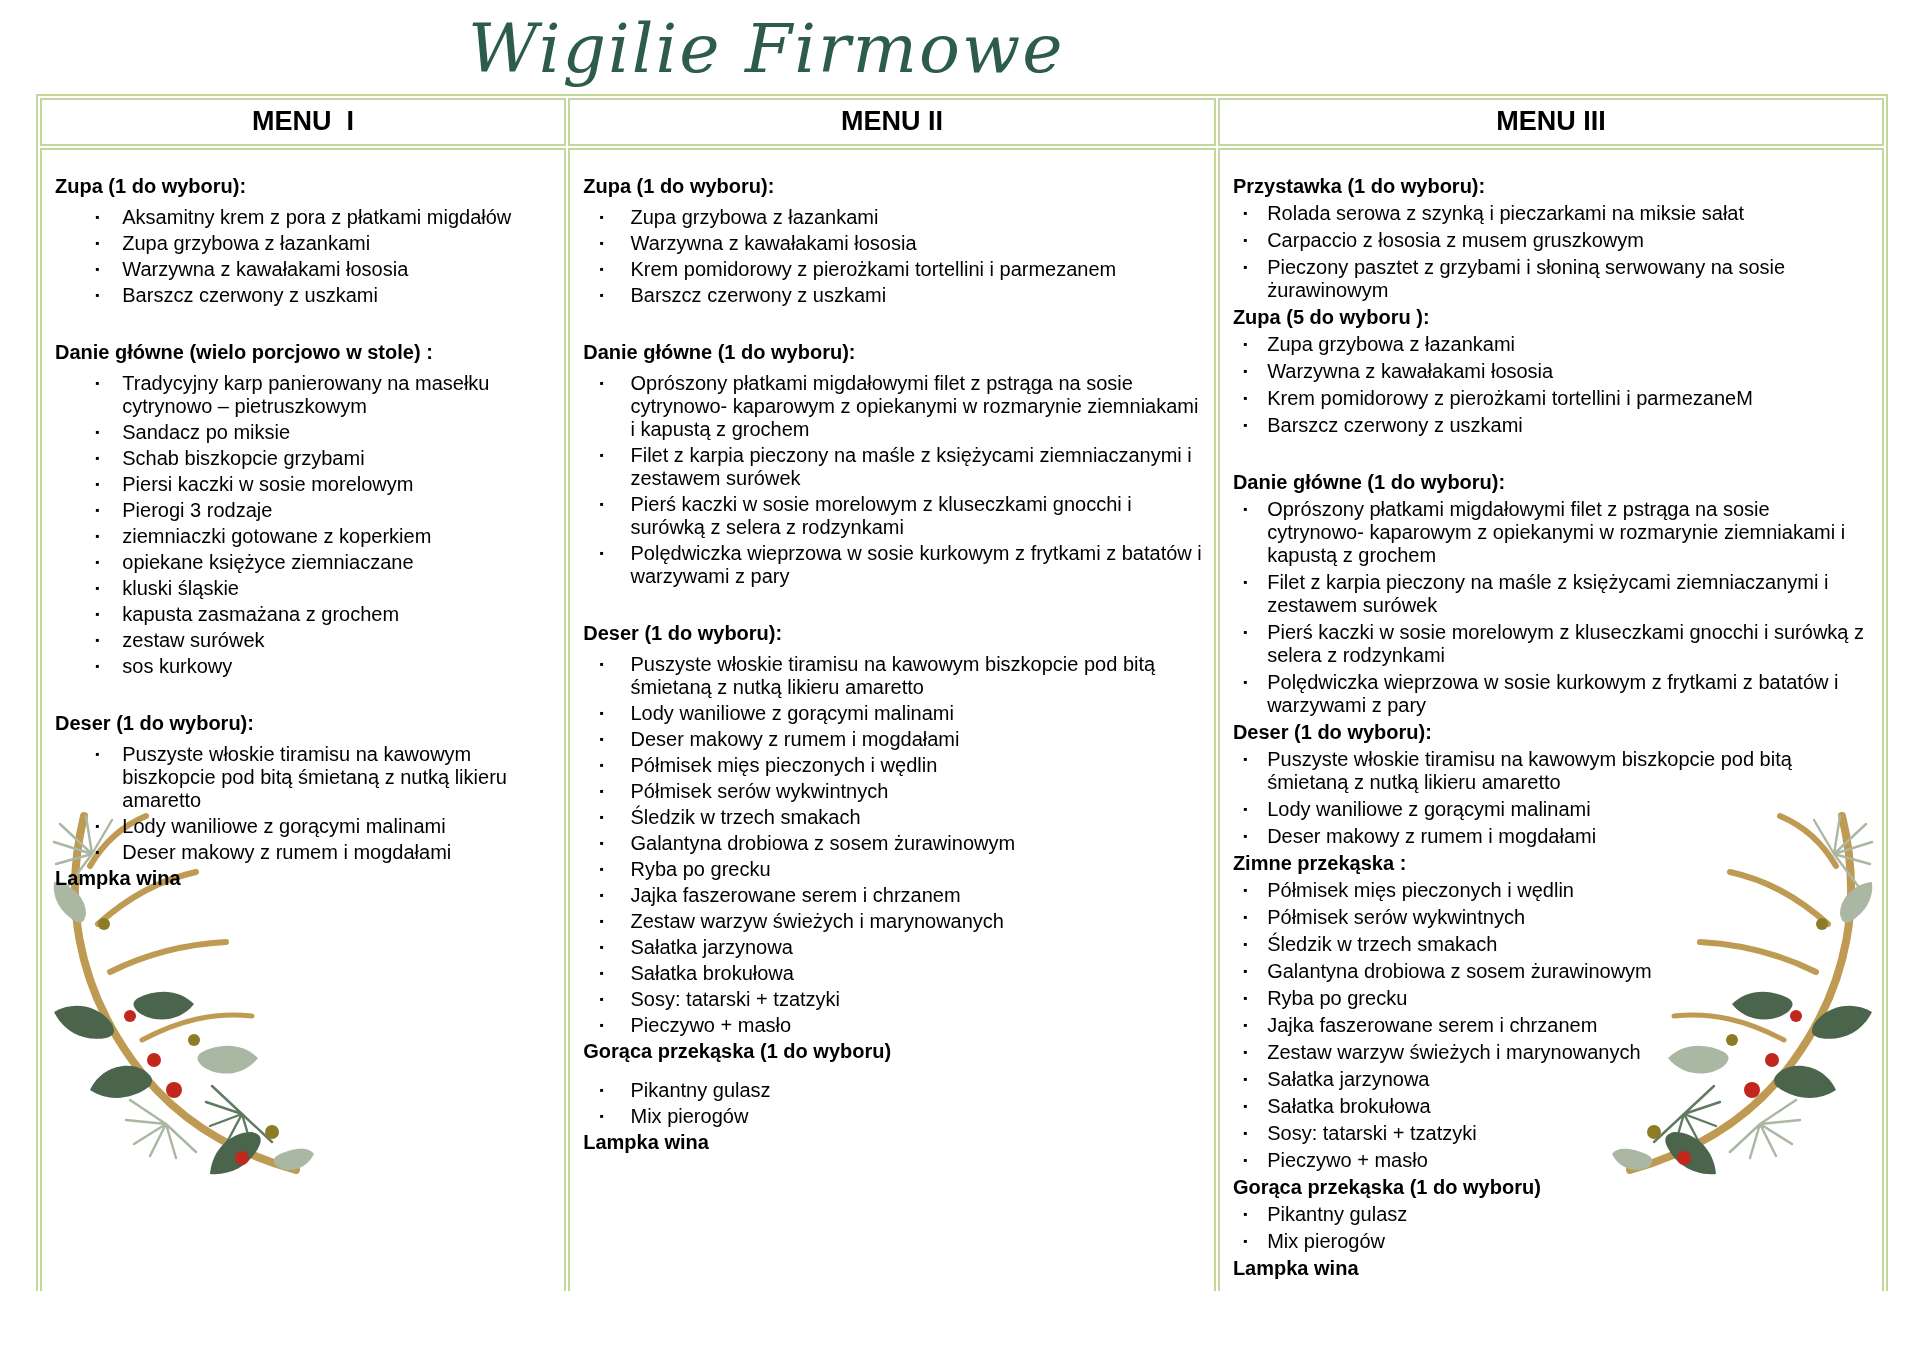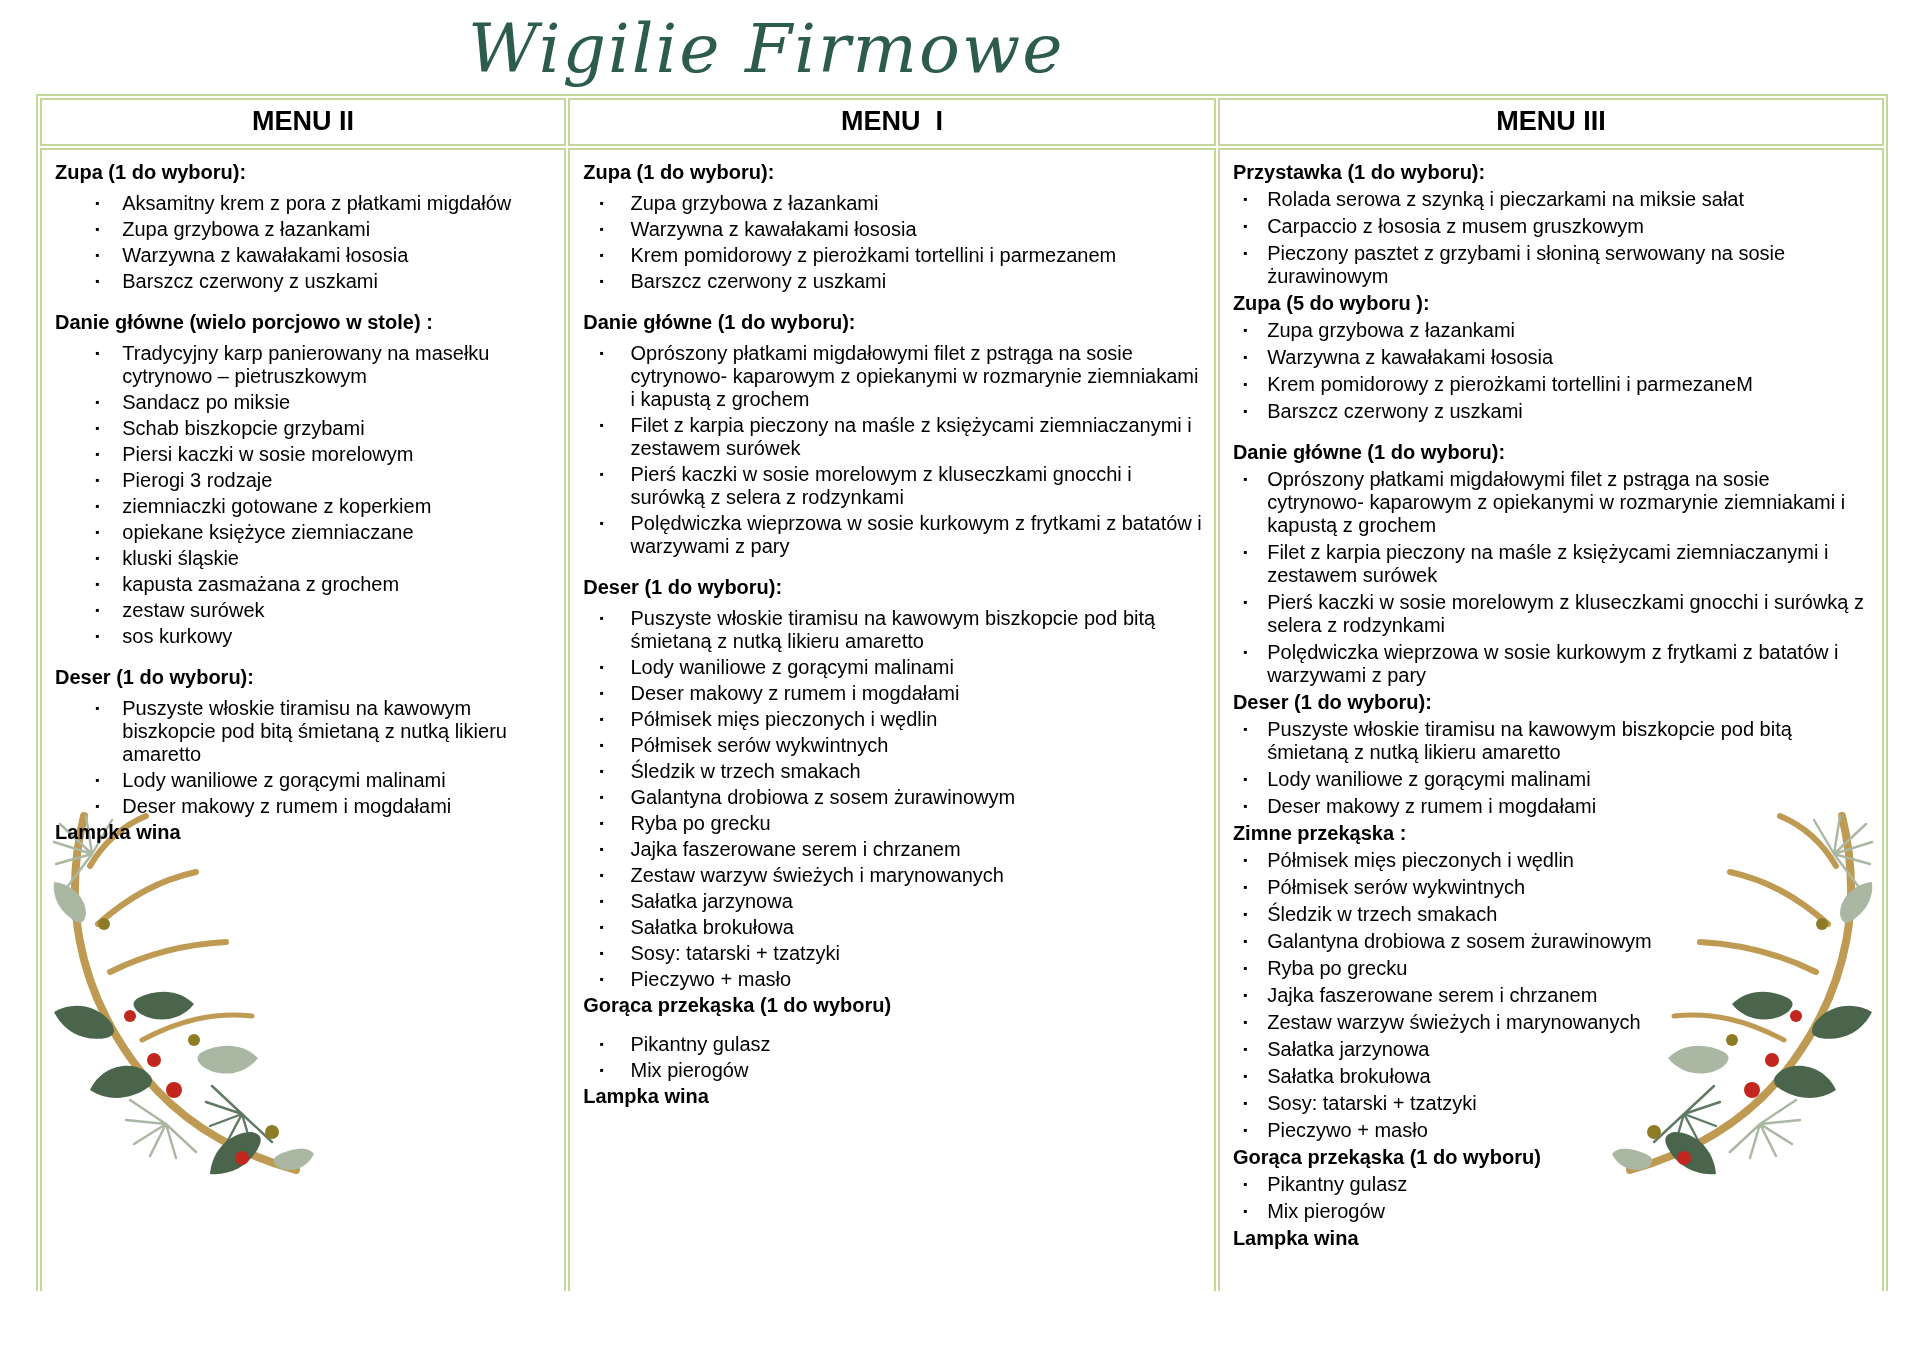--- a/index.html
+++ b/index.html
@@ -43,36 +43,36 @@
     border:2px solid var(--border-green);
     text-align:center;
     font-weight:bold;
     font-size:27px;
     padding:6px 0 7px;
     white-space:pre;
   }
   .bcell{
     border:2px solid var(--border-green);
     height:1158px;
-    padding:10px 12px 8px 13px;
+    padding:24px 12px 8px 13px;
     position:relative;
     overflow:hidden;
   }
   .menu-body{
     position:relative;
     z-index:2;
     font-size:20px;
     line-height:23px;
   }
   .sec-heading{
     font-weight:bold;
     margin:1px 0 8px;
   }
   .col-c .sec-heading{margin:1px 0 4px;}
-  .sec-heading.gap-before{margin-top:18px;}
+  .sec-heading.gap-before{margin-top:34px;}
   .sec-heading.gap-after{margin-bottom:16px;}
   .item{display:flex;margin-bottom:3px;}
   .col-a .item{margin-left:40px;gap:23px;}
   .col-b .item{margin-left:16px;gap:27px;}
   .col-c .item{margin-left:10px;gap:20px;margin-bottom:4px;}
   .bullet{
     flex:0 0 auto;
     font-size:12px;
     line-height:23px;
   }
@@ -95,22 +95,22 @@
   .f-olive{fill:var(--berry-olive);}
 </style>
 </head>
 <body>
 
 <div class="page">
   <div class="title">Wigilie Firmowe</div>
 
   <div class="menu-table">
     <div class="grid">
+      <div class="hcell">MENU  I</div>
       <div class="hcell">MENU II</div>
-      <div class="hcell">MENU  I</div>
       <div class="hcell">MENU III</div>
 
       <div class="bcell col-a">
         <div class="menu-body">
             <div class="sec-heading">Zupa (1 do wyboru):</div>
             <div class="item">
               <span class="bullet">▪</span>
               <span class="item-text">Aksamitny krem z pora z płatkami migdałów</span>
             </div>
             <div class="item">

